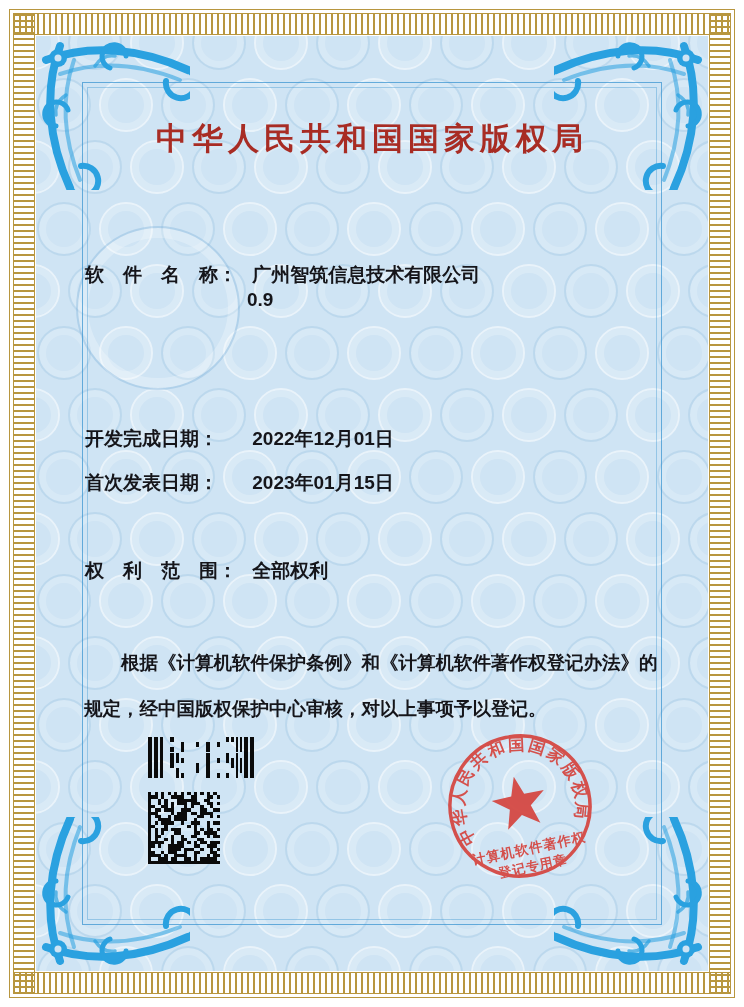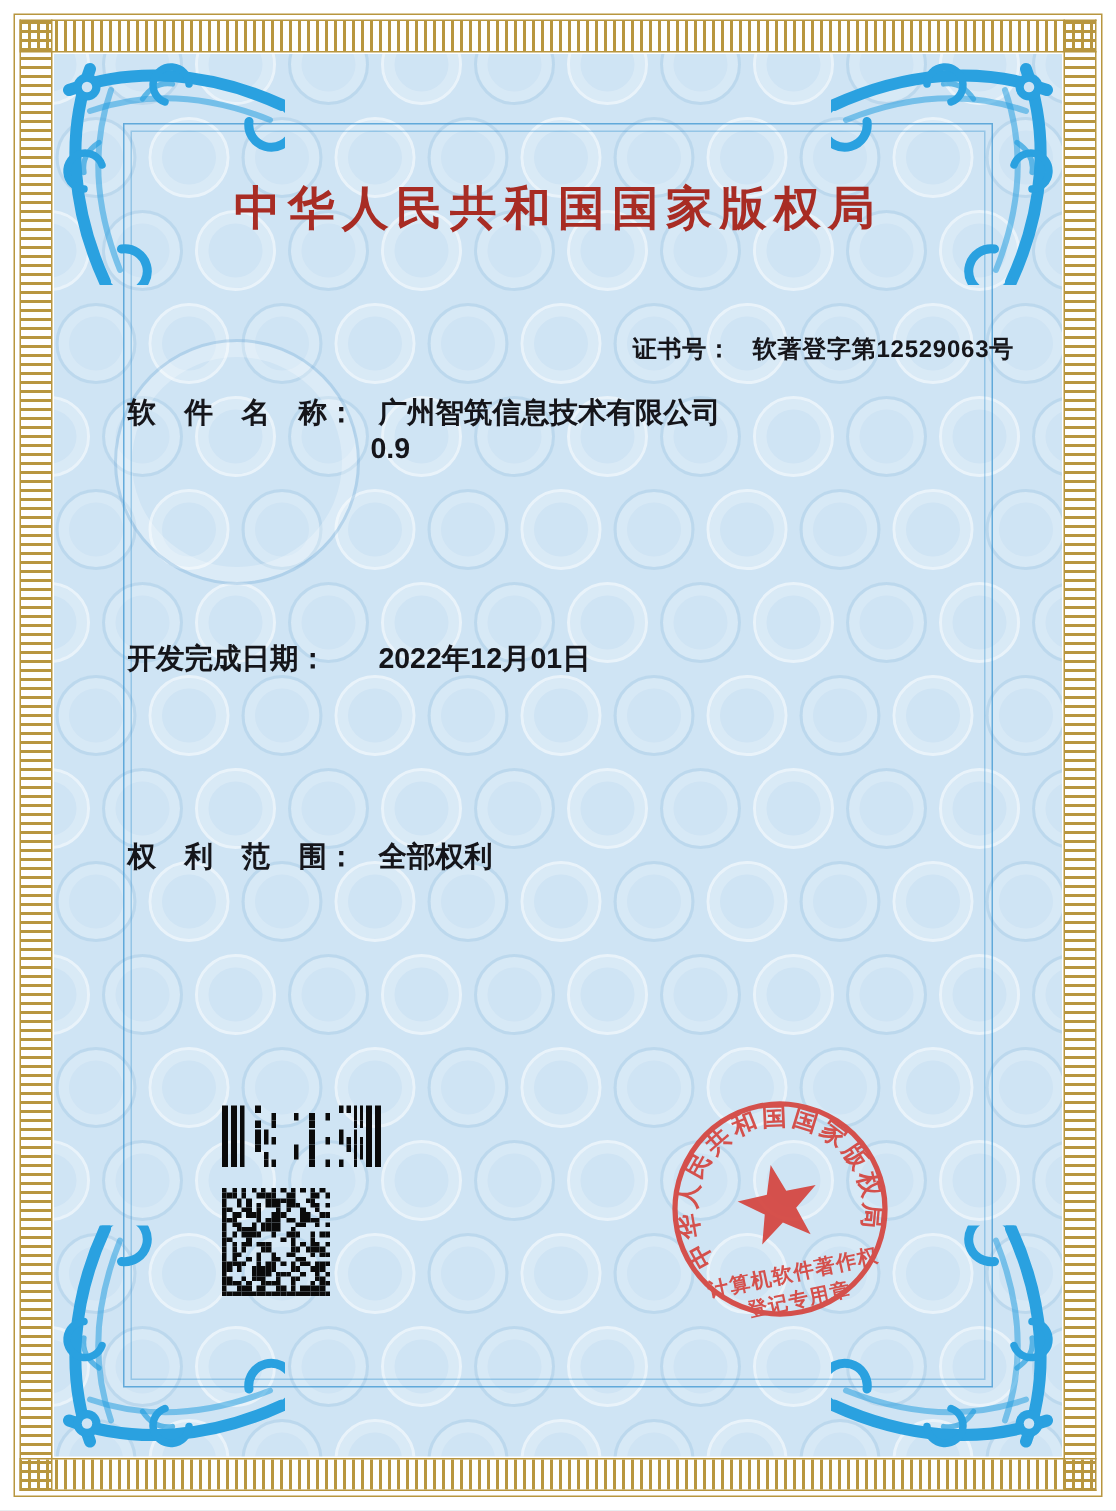--- a/index.html
+++ b/index.html
@@ -316,37 +316,44 @@
       <path d="M16,86 a12,12 0 1,1 12,-16" stroke-width="5"></path>
       <path d="M55,26 q8,-12 20,-10" stroke-width="3.5" opacity=".7"></path>
       <path d="M26,55 q-12,8 -10,20" stroke-width="3.5" opacity=".7"></path>
     </g>
     <circle cx="18" cy="18" r="9" fill="#2aa1e0"></circle>
     <circle cx="18" cy="18" r="3.5" fill="#cfe4f4"></circle>
   </svg>
 
   <div class="content">
     <div class="authority">中华人民共和国国家版权局</div>
-    <div class="cert-no"><span>证书号：</span><span class="gap"></span><span>软著登字第12529063号</span></div>
 
     <div class="frow" style="top:262px;">
       <span class="lab">软　件　名　称：</span>
       <span class="val">广州智筑信息技术有限公司</span>
     </div>
     <div class="val2" style="top:289px;">0.9</div>
 
     <div class="frow" style="top:426px;">
       <span class="lab">开发完成日期：</span>
       <span class="val">2022年12月01日</span>
     </div>
+    <div class="frow" style="top:470px;">
+      <span class="lab">首次发表日期：</span>
+      <span class="val">2023年01月15日</span>
+    </div>
     <div class="frow" style="top:558px;">
       <span class="lab">权　利　范　围：</span>
       <span class="val">全部权利</span>
     </div>
 
+    <div class="para">
+      <div class="ln first">根据《计算机软件保护条例》和《计算机软件著作权登记办法》的</div>
+      <div class="ln">规定，经中国版权保护中心审核，对以上事项予以登记。</div>
+    </div>
 
   </div>
 
   <div class="bc" id="barcode">
       <div style="left: 0px; top: 0px; width: 4px; height: 41px;"></div>
       <div style="left: 6px; top: 0px; width: 4px; height: 41px;"></div>
       <div style="left: 12px; top: 0px; width: 3px; height: 41px;"></div>
       <div style="left: 22px; top: 0px; width: 4px; height: 5px;"></div>
       <div style="left: 22px; top: 10.4px; width: 4px; height: 5px;"></div>
       <div style="left: 22px; top: 15.6px; width: 4px; height: 5px;"></div>

